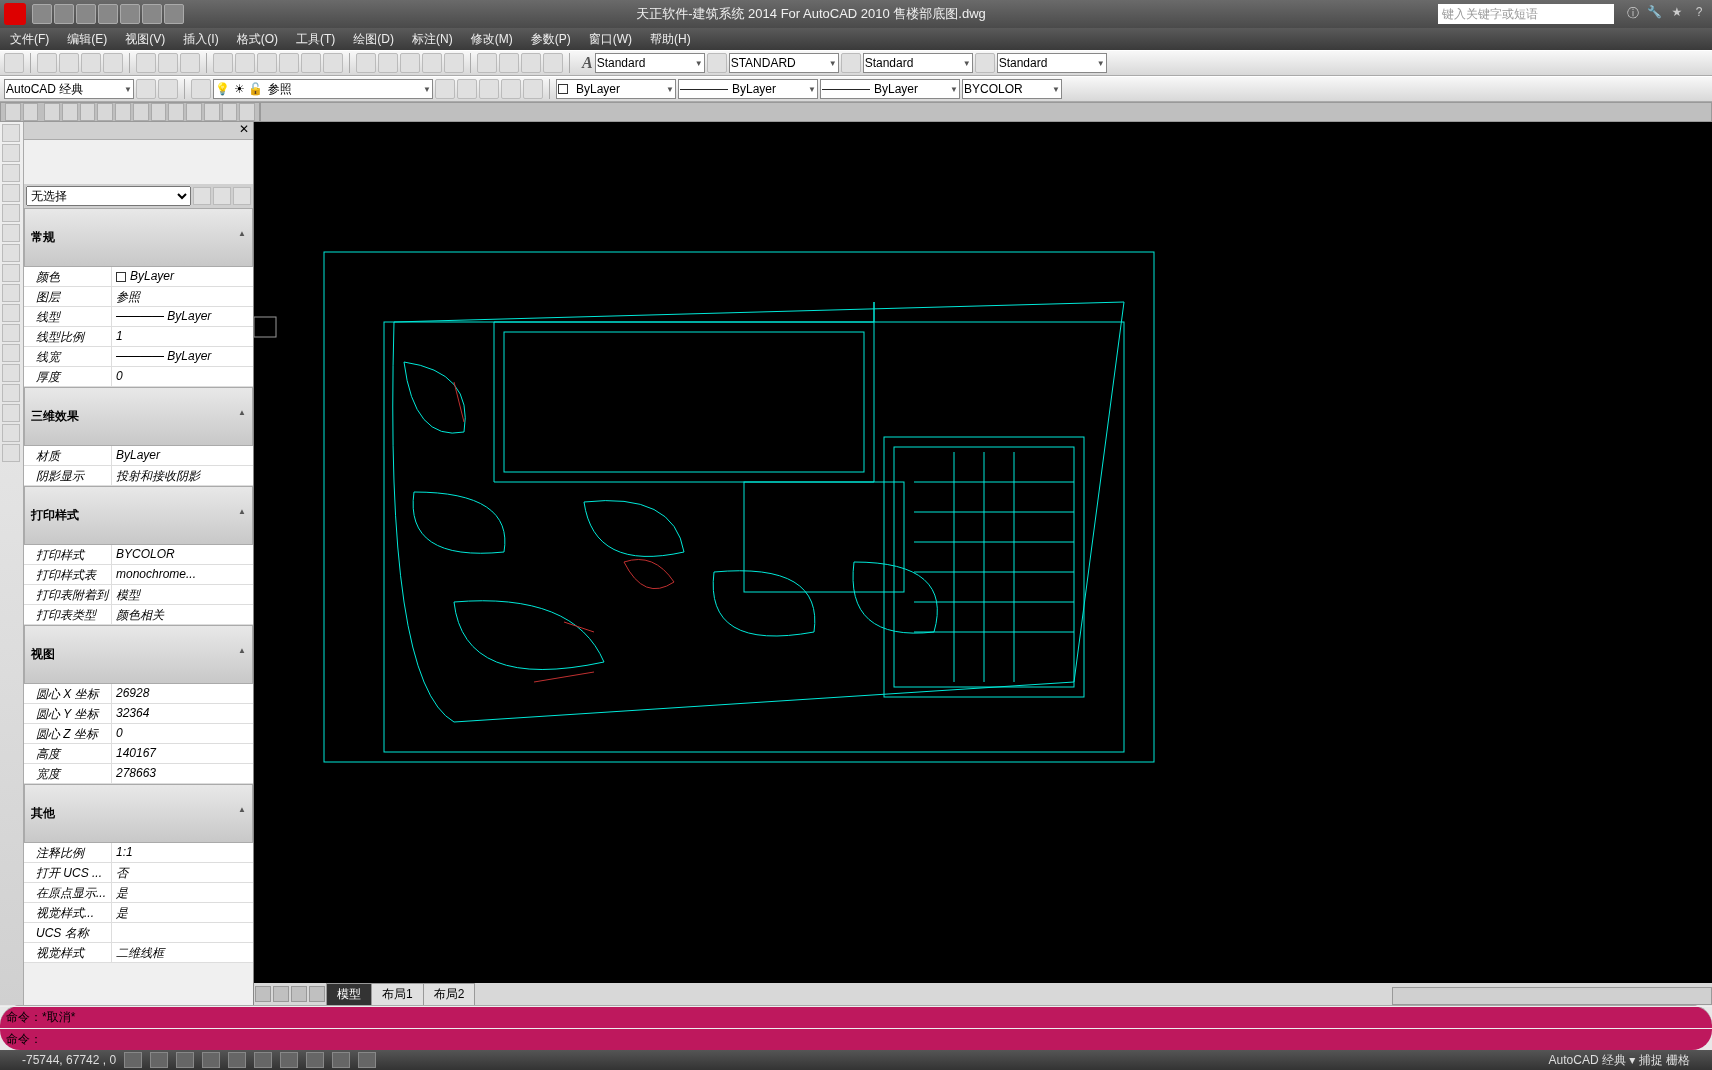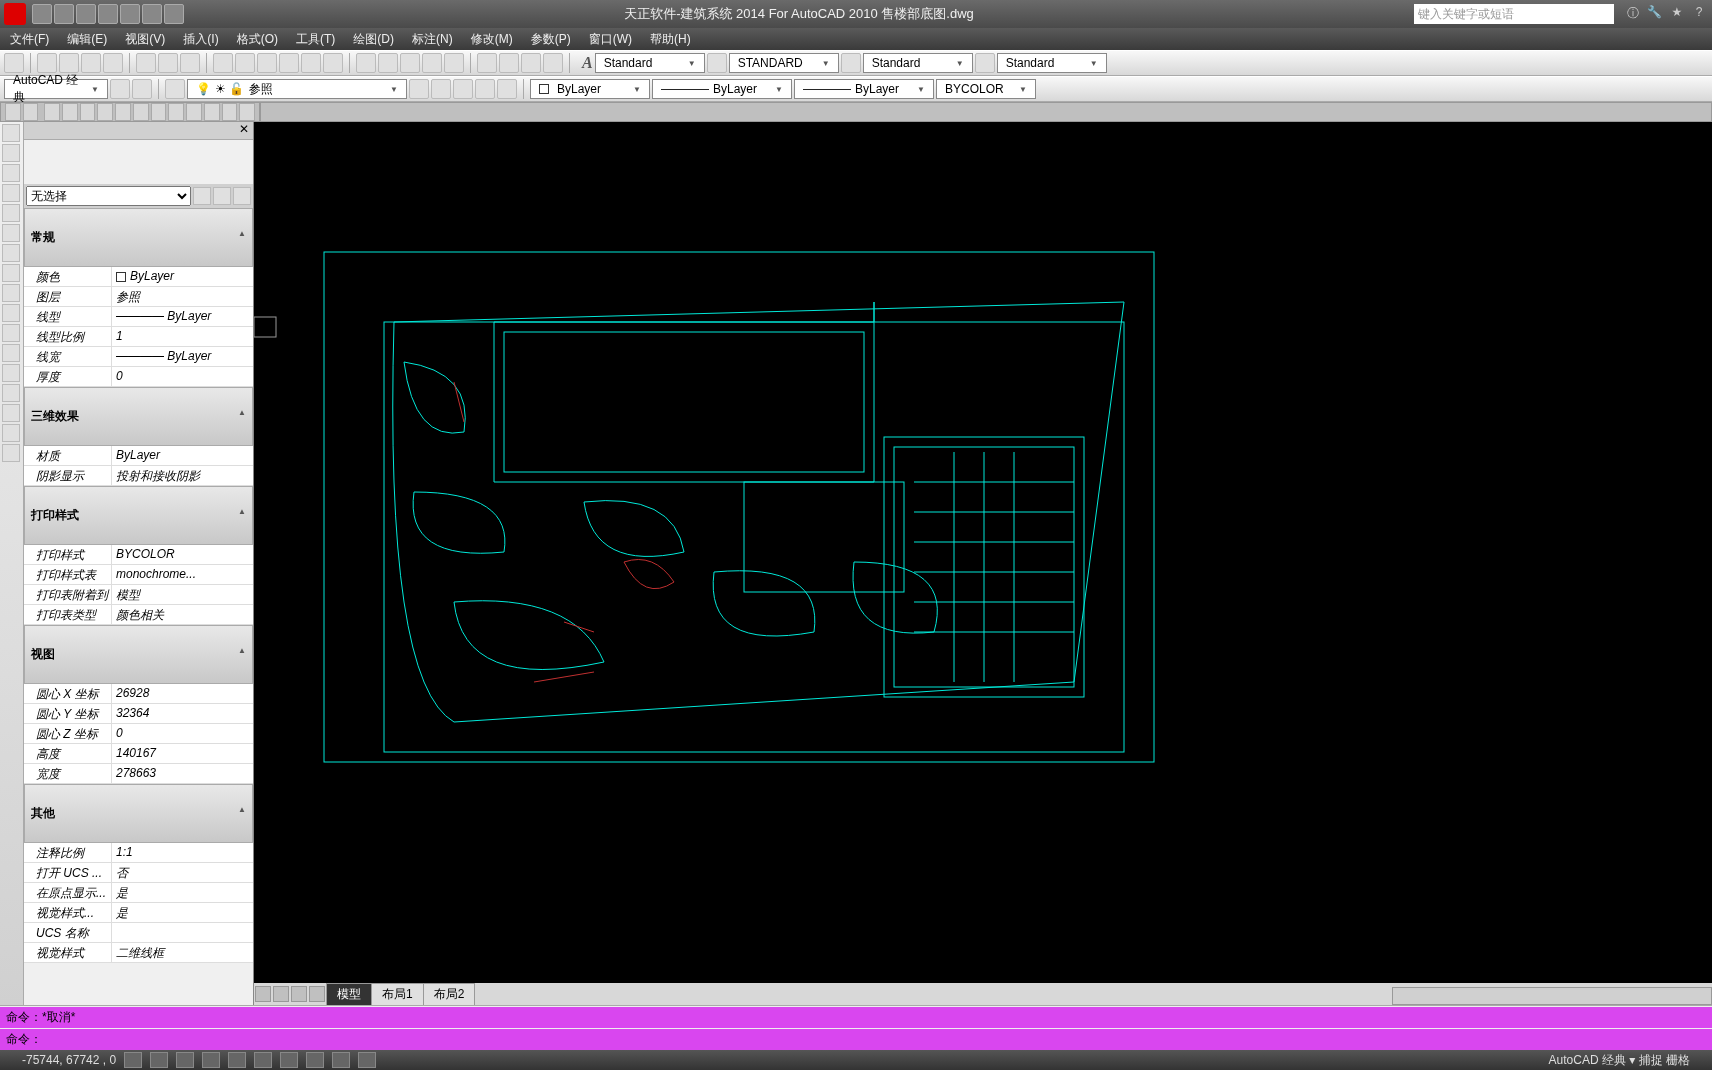--- a/index.html
+++ b/index.html
@@ -3,31 +3,31 @@
 <meta charset="utf-8">
 <style>
 * { box-sizing: border-box; margin: 0; padding: 0; font-family: "Microsoft YaHei", sans-serif; font-size: 12px; }
 body { width: 1712px; height: 1070px; background: #e8e8e8; display: flex; flex-direction: column; overflow: hidden; }
 
 .titlebar { height: 28px; background: linear-gradient(#6a6a6a,#4a4a4a); display: flex; align-items: center; color: #fff; padding: 0 4px; }
 .titlebar .logo { width: 22px; height: 22px; background: #d00; border-radius: 3px; margin-right: 6px; }
 .titlebar .qat { display: flex; gap: 2px; }
 .titlebar .qat .ic { width: 20px; height: 20px; background: #888; border: 1px solid #aaa; border-radius: 2px; }
 .titlebar .title { flex: 1; text-align: center; font-size: 13px; color: #f0f0f0; }
-.titlebar .search { width: 200px; height: 20px; background: #fff; color: #999; padding: 0 4px; display: flex; align-items: center; }
+.titlebar .search { width: 176px; height: 20px; background: #fff; color: #999; padding: 0 4px; display: flex; align-items: center; }
 .titlebar .wctrl { display: flex; gap: 4px; margin-left: 10px; }
 .titlebar .wctrl span { width: 18px; height: 18px; color: #ccc; text-align: center; }
 
 .menubar { height: 22px; background: linear-gradient(#5a5a5a,#3a3a3a); display: flex; align-items: center; color: #eee; padding: 0 10px; gap: 18px; }
 .menubar span { cursor: default; }
 
 .toolbar { height: 26px; background: linear-gradient(#f8f8f8,#d8d8d8); border-top: 1px solid #fff; border-bottom: 1px solid #aaa; display: flex; align-items: center; padding: 0 4px; gap: 2px; }
 .toolbar .ic { width: 20px; height: 20px; background: #e0e0e0; border: 1px solid #bbb; border-radius: 2px; }
 .toolbar .sep { width: 1px; height: 20px; background: #aaa; margin: 0 4px; }
-.toolbar .dd { background: #fff; border: 1px solid #888; height: 20px; display: flex; align-items: center; padding: 0 8px; gap: 4px; }
+.toolbar .dd { background: #fff; border: 1px solid #888; height: 20px; display: flex; align-items: center; padding: 0 1px; gap: 4px; }
 .toolbar .dd::after { content: "▼"; font-size: 8px; color: #555; margin-left: auto; }
 
 .toolbar2-wrap { display: flex; }
 .aux-strip { width: 260px; background: #bfbfbf; border: 1px solid #999; display: flex; align-items: center; padding: 0 4px; gap: 2px; }
 .aux-strip .ic { width: 18px; height: 18px; background: #d8d8d8; border: 1px solid #aaa; }
 
 .main { flex: 1; display: flex; overflow: hidden; position: relative; }
 .leftstrip { width: 24px; background: linear-gradient(#f0f0f0,#d0d0d0); border-right: 1px solid #aaa; display: flex; flex-direction: column; gap: 2px; padding: 2px; }
 .leftstrip .ic { width: 18px; height: 18px; background: #e0e0e0; border: 1px solid #bbb; }
 
@@ -45,21 +45,21 @@
 .proprow .v { flex: 1; padding: 2px 4px; background: #fff; white-space: nowrap; overflow: hidden; }
 .proprow .v .sw { display: inline-block; width: 10px; height: 10px; border: 1px solid #333; vertical-align: middle; margin-right: 4px; }
 
 .canvaswrap { flex: 1; position: relative; background: #000; }
 .canvaswrap .tabrow { position: absolute; left: 0; bottom: 0; height: 22px; background: #d8d8d8; display: flex; align-items: center; width: 100%; }
 .canvaswrap .tabrow .navbtn { width: 16px; height: 16px; background: #c0c0c0; border: 1px solid #999; margin: 0 1px; }
 .canvaswrap .tabrow .tab { padding: 2px 10px; background: #e0e0e0; border: 1px solid #999; margin-right: -1px; }
 .canvaswrap .tabrow .tab.active { background: #333; color: #fff; }
 .canvaswrap .scrollh { position: absolute; bottom: 0; right: 0; height: 18px; width: 320px; background: #d0d0d0; border: 1px solid #999; }
 
-.cmdline { border-top: 1px solid #aaa; background: #d946ef; }
+.cmdline { border-top: 1px solid #aaa; background: #be185d; border-radius: 20px; }
 .cmdline .row { padding: 2px 6px; border-top: 1px solid #eee; }
 
 .statusbar { height: 20px; background: linear-gradient(#555,#333); color: #ddd; display: flex; align-items: center; padding: 0 22px; gap: 8px; font-size: 11px; }
 .statusbar .btn { width: 18px; height: 16px; background: #666; border: 1px solid #888; }
 .statusbar .spacer { flex: 1; }
 
 svg.drawing { position: absolute; top: 0; left: 0; }
 </style>
 </head>
 <body>
@@ -142,21 +142,21 @@
   <div class="dd" style="width:110px">
       <span>Standard</span>
     </div>
   <div class="ic"></div>
   <div class="dd" style="width:110px">
       <span>Standard</span>
     </div>
 </div>
 
 <div class="toolbar">
-  <div class="dd" style="width:104px">
+  <div class="dd" style="width:130px">
       <span>AutoCAD 经典</span>
     </div>
   <div class="ic"></div>
   <div class="ic"></div>
   <div class="sep"></div>
   <div class="ic"></div>
   <div class="dd" style="width:220px">
     <span>💡</span>
     <span>☀</span>
     <span>🔓</span>

